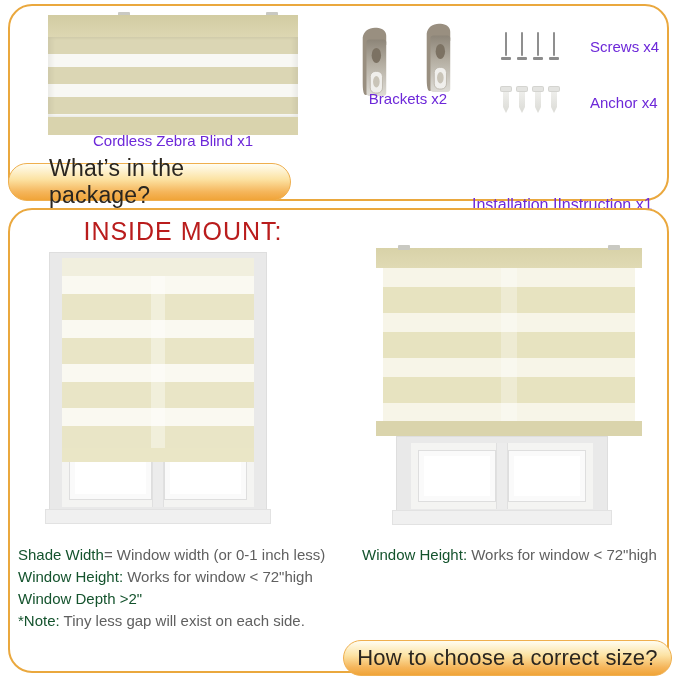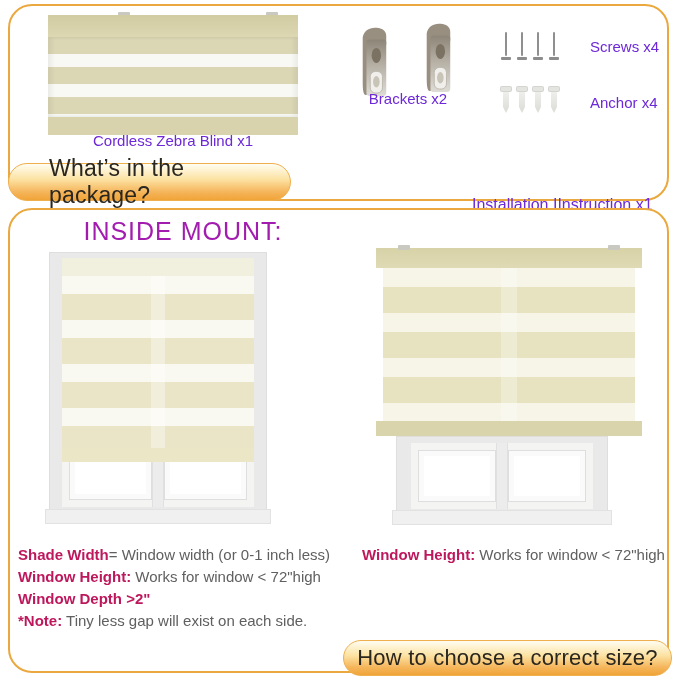--- a/index.html
+++ b/index.html
@@ -21,24 +21,24 @@
     border:1px solid #EFAF4E;box-sizing:border-box;
     display:flex;align-items:center;justify-content:center;
     color:#2A2620;font-size:23px;letter-spacing:.2px;
   }
   #pill1{left:8px;top:163px;width:283px;height:38px;padding-left:40px;}
   #pill2{left:343px;top:640px;width:329px;height:36px;font-size:22px;text-align:center;}
 
   
   .caption{position:absolute;color:#6d28d9;font-size:15px;}
   .center{text-align:center;}
-  .heading{position:absolute;color:#a21caf;font-size:25px;font-weight:500;letter-spacing:1px;text-align:center;}
+  .heading{position:absolute;color:#b91c1c;font-size:25px;font-weight:500;letter-spacing:1px;text-align:center;}
   .spec-block{position:absolute;font-size:15px;}
   .spec-line{height:22px;line-height:22px;white-space:nowrap;}
-  .spec-line b{color:#be185d;font-weight:700;}
+  .spec-line b{color:#14532d;font-weight:400;}
   .spec-line span{color:#606060;}
 
   
   #pkg-blind{left:38px;top:9px;width:250px;height:120px;}
   .rail-tab{position:absolute;top:-3px;width:12px;height:5px;background:#C9C9C2;border-radius:1px;}
   #pkg-blind .head{position:absolute;left:0;top:0;width:250px;height:22px;background:linear-gradient(180deg,#D2CCA2,#DDD7B2);}
   #pkg-blind .body{position:absolute;left:0;top:22px;width:250px;height:80px;
     background:repeating-linear-gradient(180deg,#DBD6B4 0 17px,#F8F8F4 17px 30px);
     box-shadow:inset 4px 0 4px rgba(0,0,0,.05),inset -4px 0 4px rgba(0,0,0,.05);}
   #pkg-blind .foot{position:absolute;left:0;top:102px;width:250px;height:18px;background:#D9D3AD;}

